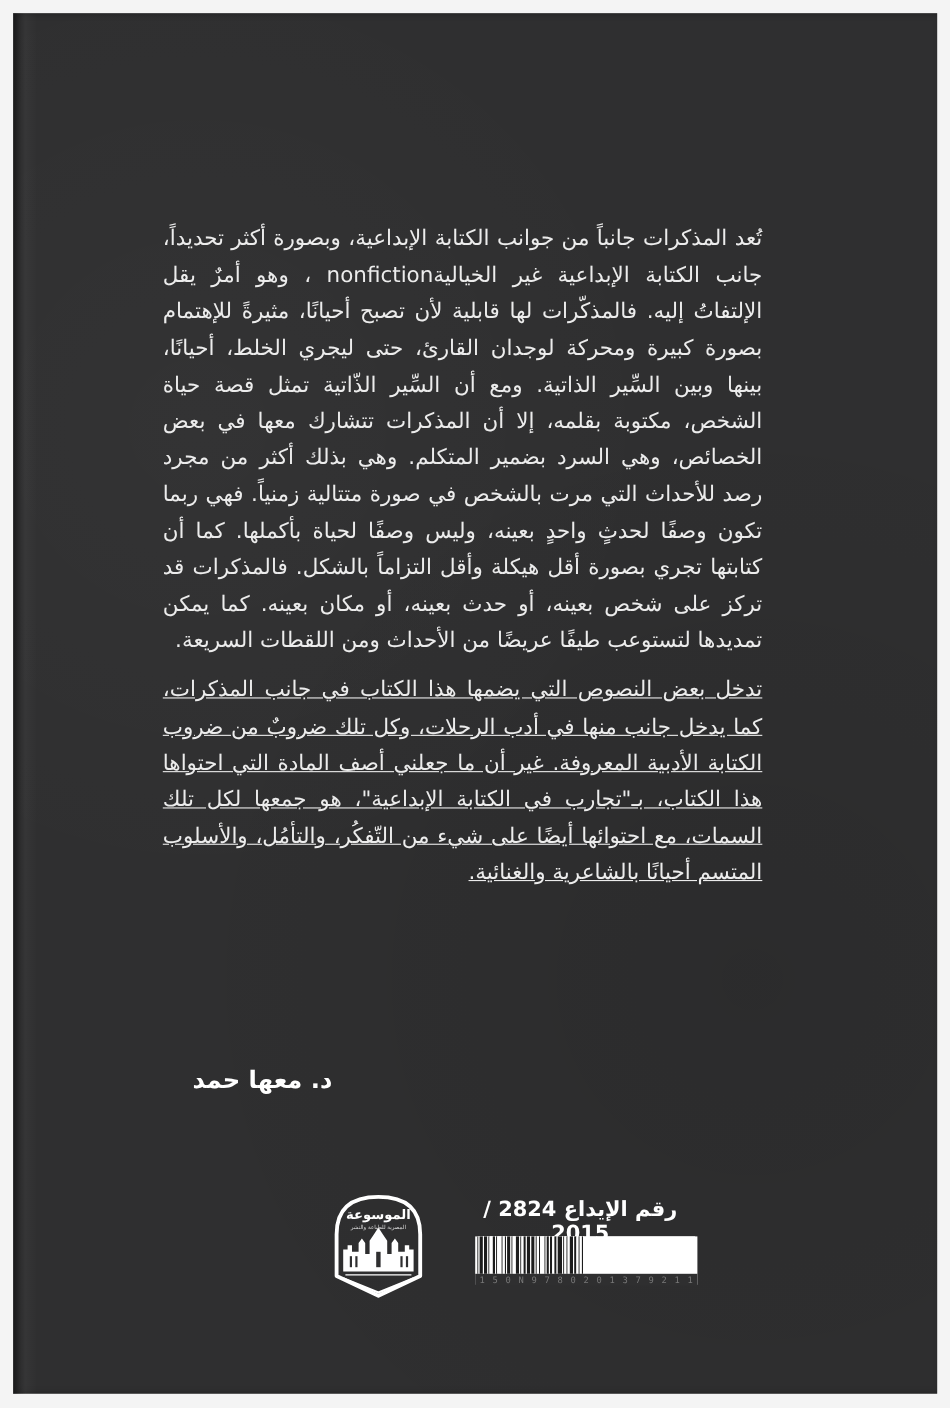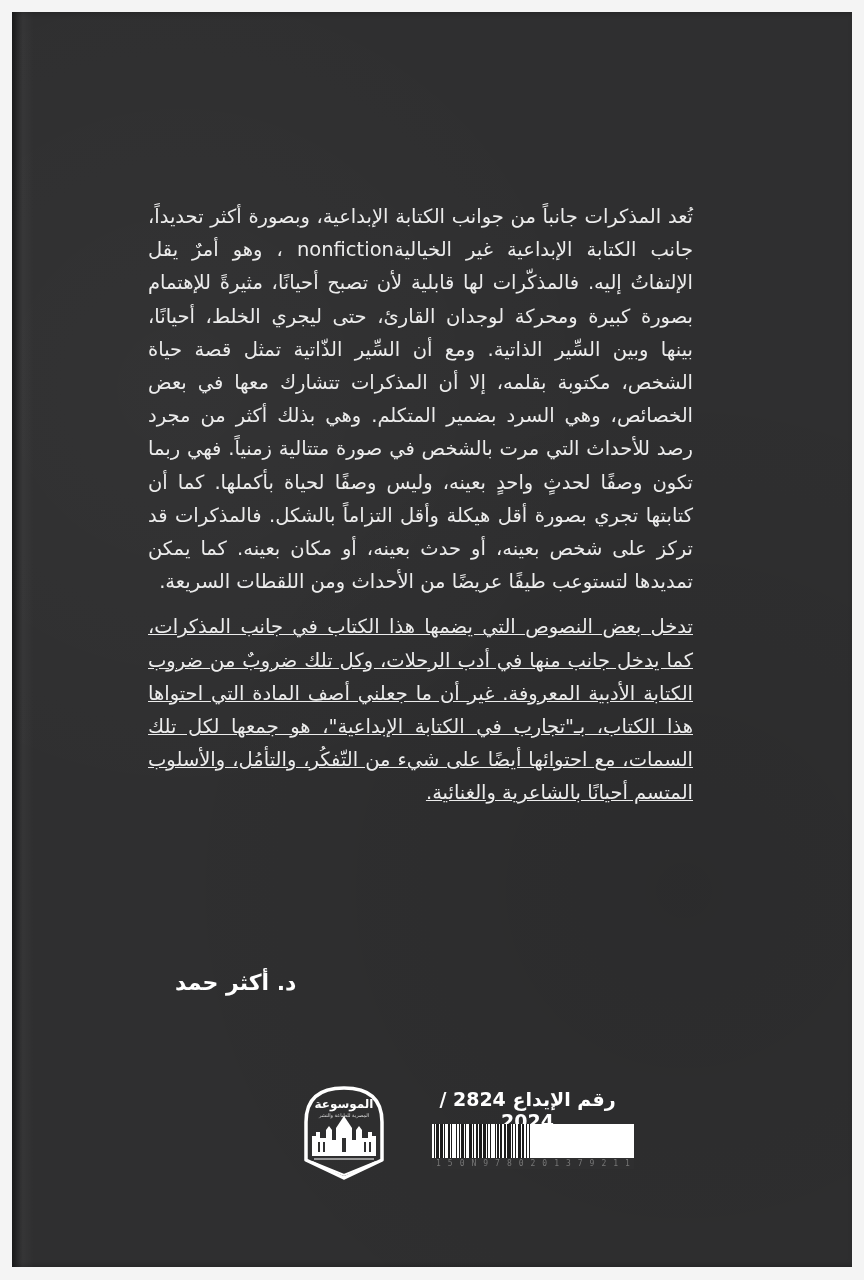--- a/index.html
+++ b/index.html
@@ -91,23 +91,23 @@
 
 <div class="cover">
   <div class="spine-shade"></div>
 </div>
 
 <div class="body-text">
   <p>تُعد المذكرات جانباً من جوانب الكتابة الإبداعية، وبصورة أكثر تحديداً، جانب الكتابة الإبداعية غير الخياليةnonfiction ، وهو أمرٌ يقل الإلتفاتُ إليه. فالمذكّرات لها قابلية لأن تصبح أحيانًا، مثيرةً للإهتمام بصورة كبيرة ومحركة لوجدان القارئ، حتى ليجري الخلط، أحيانًا، بينها وبين السِّير الذاتية. ومع أن السِّير الذّاتية تمثل قصة حياة الشخص، مكتوبة بقلمه، إلا أن المذكرات تتشارك معها في بعض الخصائص، وهي السرد بضمير المتكلم. وهي بذلك أكثر من مجرد رصد للأحداث التي مرت بالشخص في صورة متتالية زمنياً. فهي ربما تكون وصفًا لحدثٍ واحدٍ بعينه، وليس وصفًا لحياة بأكملها. كما أن كتابتها تجري بصورة أقل هيكلة وأقل التزاماً بالشكل. فالمذكرات قد تركز على شخص بعينه، أو حدث بعينه، أو مكان بعينه. كما يمكن تمديدها لتستوعب طيفًا عريضًا من الأحداث ومن اللقطات السريعة.</p>
   <p>تدخل بعض النصوص التي يضمها هذا الكتاب في جانب المذكرات، كما يدخل جانب منها في أدب الرحلات، وكل تلك ضروبٌ من ضروب الكتابة الأدبية المعروفة. غير أن ما جعلني أصف المادة التي احتواها هذا الكتاب، بـ"تجارب في الكتابة الإبداعية"، هو جمعها لكل تلك السمات، مع احتوائها أيضًا على شيء من التّفكُر، والتأمُل، والأسلوب المتسم أحيانًا بالشاعرية والغنائية.</p>
 </div>
 
-<div class="signature">د. أكثر حمد</div>
-
-<div class="deposit">رقم الإيداع 2824 / 2024</div>
+<div class="signature">د. معها حمد</div>
+
+<div class="deposit">رقم الإيداع 2824 / 2015</div>
 
 <div class="barcode">
   <div class="barcode-bars" id="bars">
       <span style="width: 1.15px; background: rgb(28, 28, 28);"></span>
       <span style="width: 1.15px; background: rgb(255, 255, 255);"></span>
       <span style="width: 2.3px; background: rgb(28, 28, 28);"></span>
       <span style="width: 1.15px; background: rgb(255, 255, 255);"></span>
       <span style="width: 3.45px; background: rgb(28, 28, 28);"></span>
       <span style="width: 1.15px; background: rgb(255, 255, 255);"></span>
       <span style="width: 1.15px; background: rgb(28, 28, 28);"></span>

